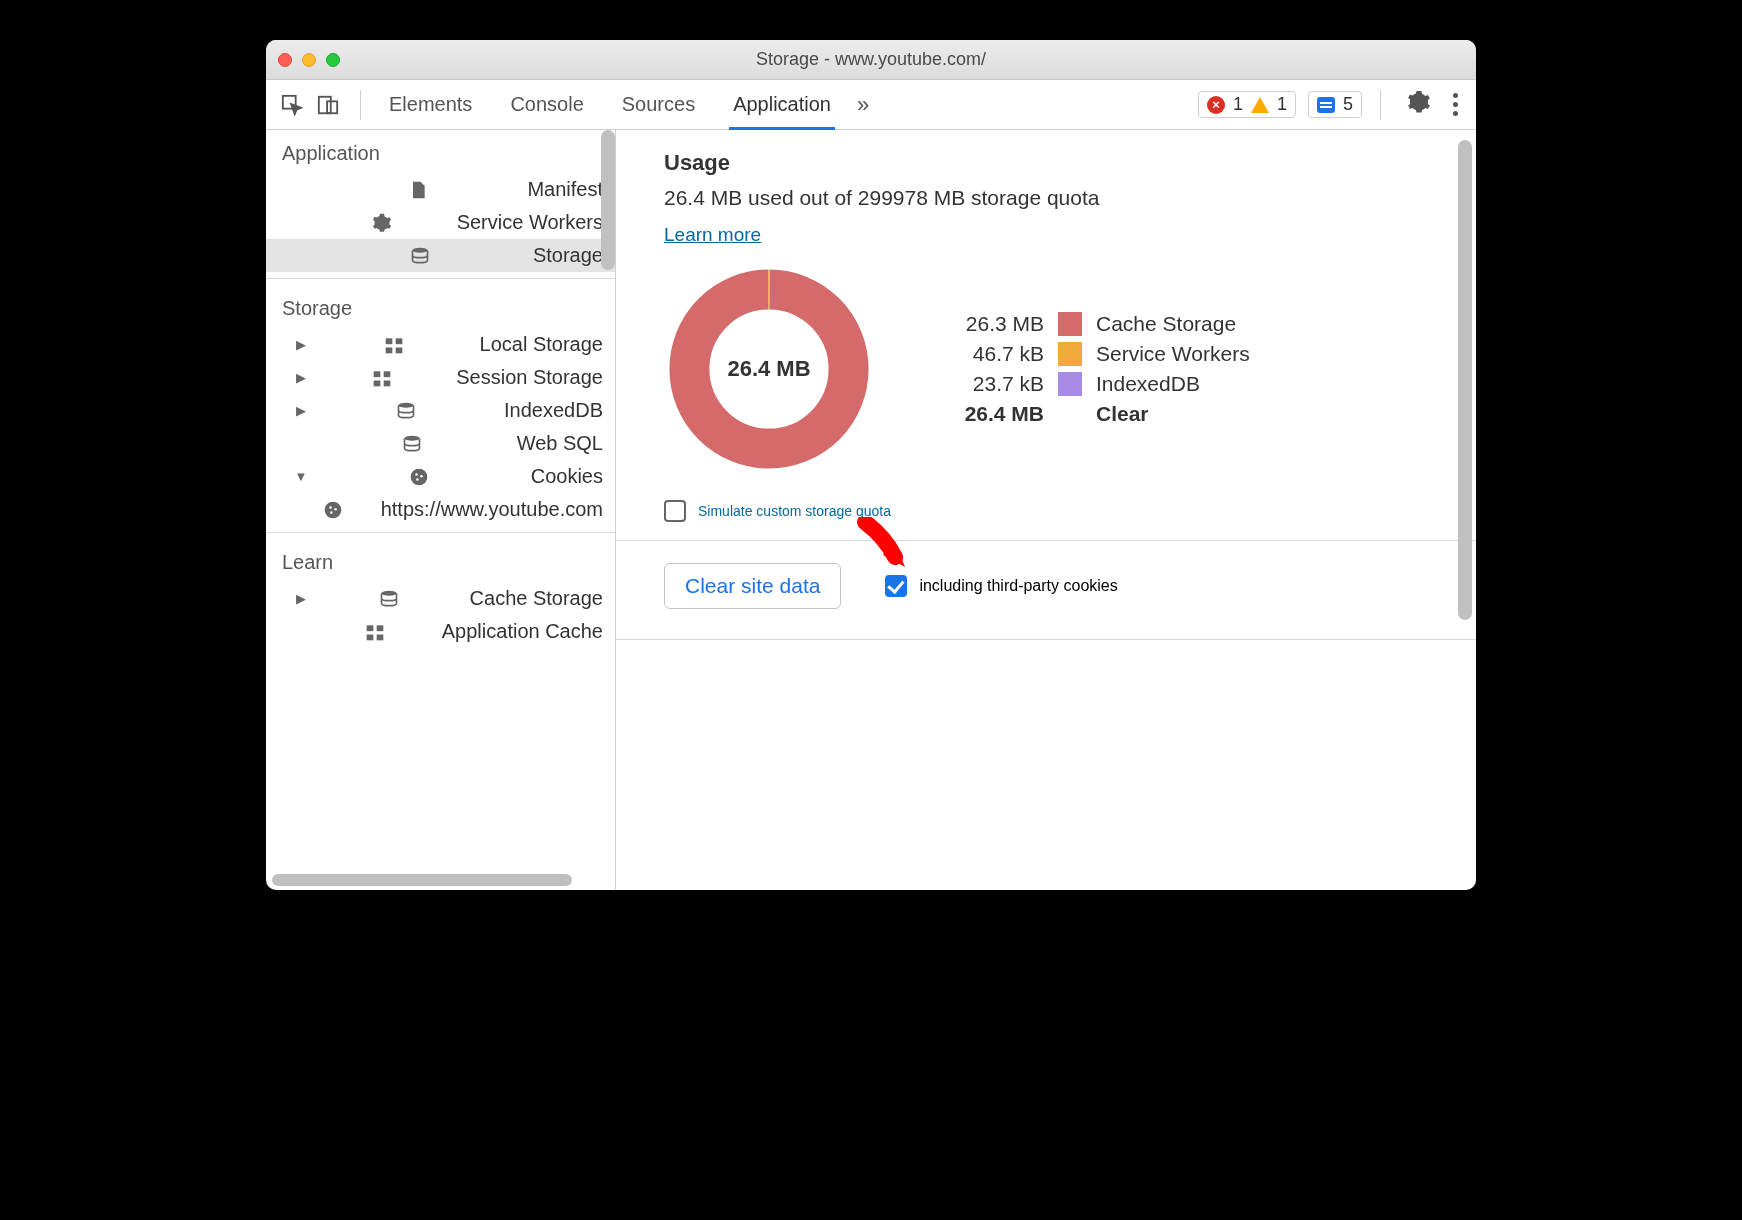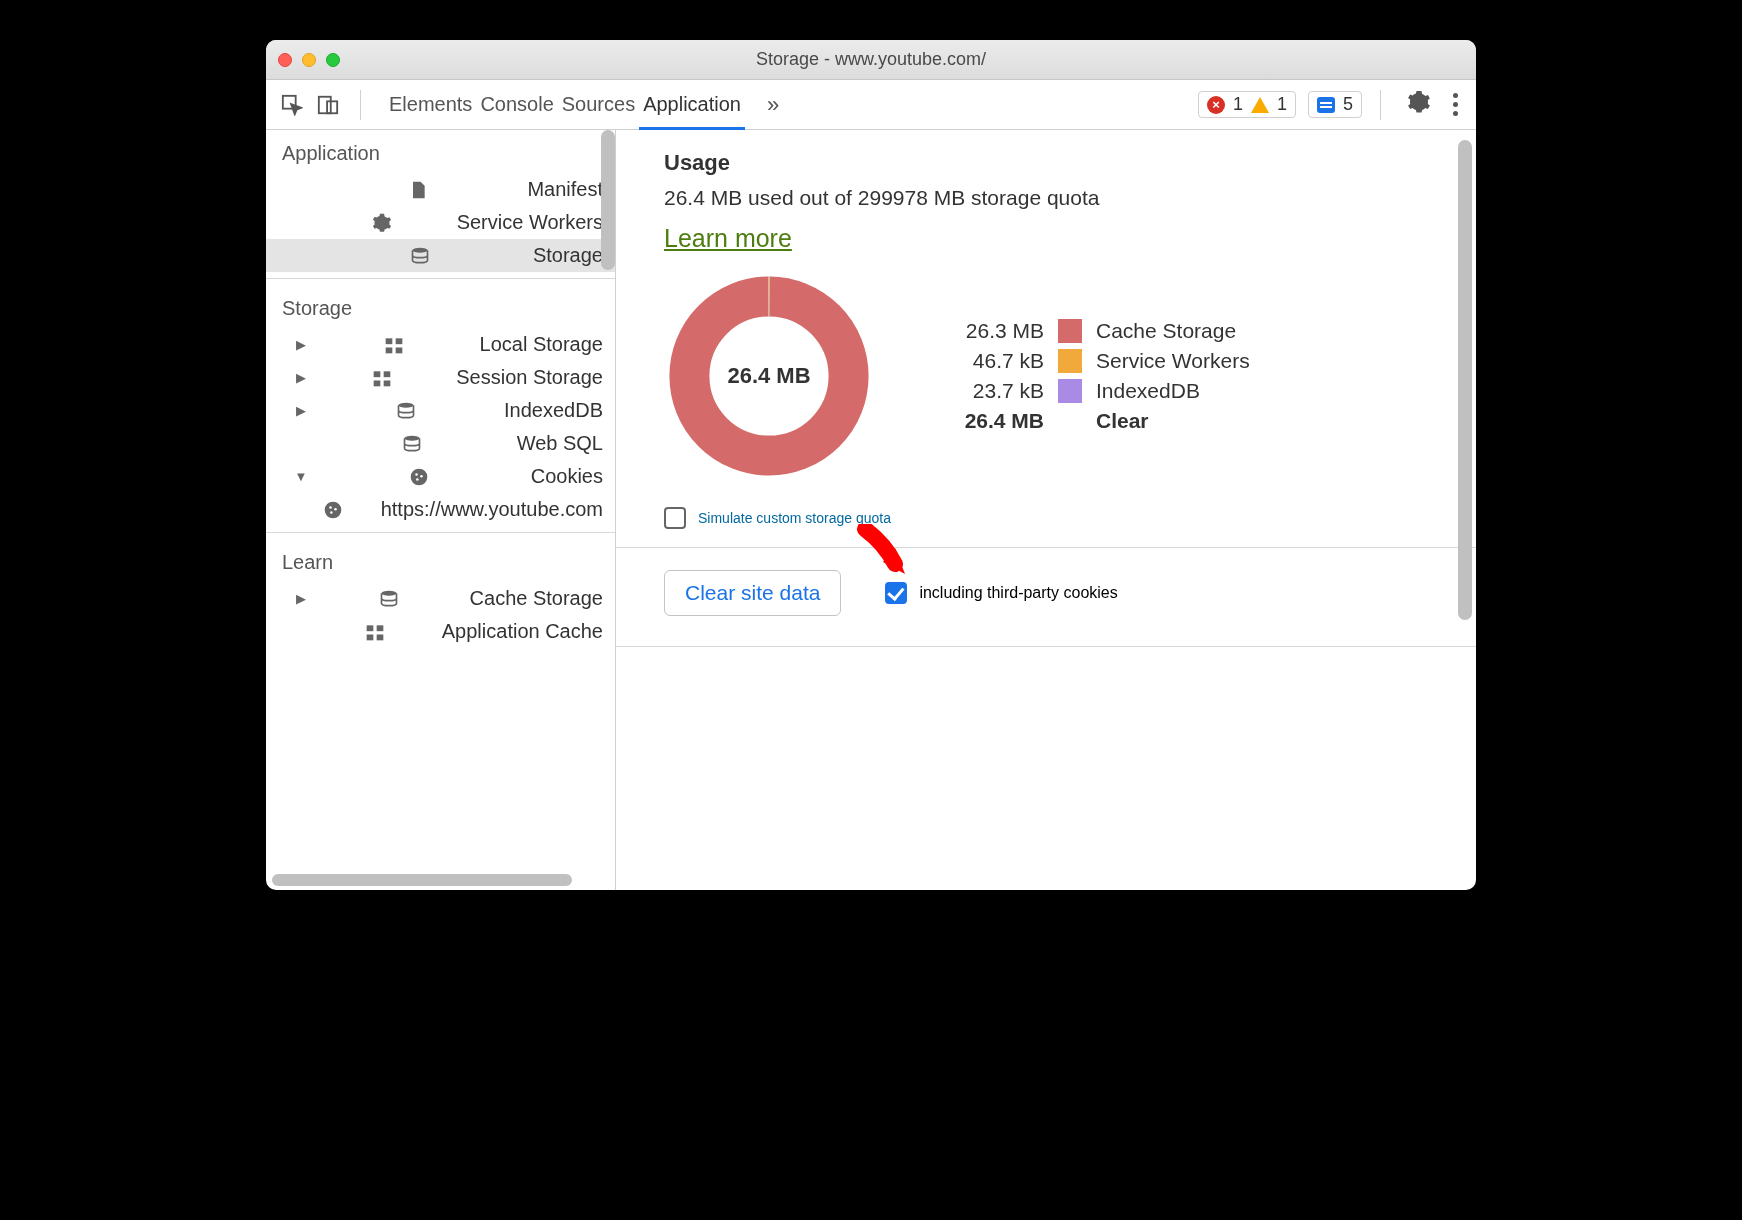--- a/index.html
+++ b/index.html
@@ -42,21 +42,21 @@
   .toolbar {
     height: 50px;
     border-bottom: 1px solid #d0d0d0;
     display: flex; align-items: center;
     padding: 0 12px;
     font-size: 20px; color:#555;
     gap: 8px;
   }
   .toolbar .iconbtn { width:28px; height:28px; display:flex; align-items:center; justify-content:center; }
   .vsep { width:1px; height:30px; background:#d0d0d0; margin: 0 10px; }
-  .tabs { display:flex; margin-left:6px; }
+  .tabs { display:flex; gap:30px; margin-left:6px; }
   .tab { color:#555; padding: 13px 4px 11px; cursor:pointer; white-space:nowrap; }
   .tab.active { color:#333; border-bottom: 3px solid #1a73e8; }
   .chev { color:#555; font-size:22px; margin-left:14px; }
   .spacer { flex:1; }
   .counters { display:flex; align-items:center; gap:12px; }
   .counter-box { border:1px solid #d0d0d0; border-radius:4px; padding:2px 8px; display:flex; align-items:center; gap:8px; font-size:18px; color:#333;}
   .err-ico { width:18px; height:18px; border-radius:50%; background:#d93025; color:#fff; display:flex; align-items:center; justify-content:center; font-size:13px; font-weight:bold;}
   .warn-ico { width:0; height:0; border-left:9px solid transparent; border-right:9px solid transparent; border-bottom:16px solid #f9ab00; position:relative;}
   .msg-ico { width:18px; height:16px; background:#1a73e8; border-radius:3px; position:relative;}
   .msg-ico::after{content:"";position:absolute;left:3px;top:5px;width:12px;height:2px;background:#fff;box-shadow:0 4px 0 #fff;}
@@ -75,21 +75,21 @@
   .sb-item .tree { width:14px; color:#666; font-size:13px; display:inline-flex; justify-content:center;}
   .sb-item.nochild .tree { color:transparent; }
   .hr { height:1px; background:#d8d8d8; margin:6px 0;}
   .ico { width:22px; height:22px; display:flex; align-items:center; justify-content:center; fill:#666; color:#666;}
 
   .main { flex:1; position:relative; overflow:hidden; }
   .main-scroll { position:absolute; right:4px; top:10px; width:14px; height:480px; background:#c0c0c0; border-radius:7px;}
   .section { padding: 20px 48px 18px; }
   .section h3 { font-size:22px; font-weight:600; color:#333; margin-bottom:10px;}
   .usage-text { font-size:21px; color:#333; margin-bottom:14px;}
-  .learn { color:#4d7c0f; font-size:25px; text-decoration:underline; }
+  .learn { color:#0369a1; font-size:19px; text-decoration:underline; }
   .chart-row { display:flex; align-items:center; gap:70px; margin-top:18px;}
   .donut { width:210px; height:210px; position:relative;}
   .donut-center { position:absolute; inset:0; display:flex; align-items:center; justify-content:center; font-size:22px; font-weight:700; color:#333;}
   .legend { font-size:21px; color:#333;}
   .legend-row { display:flex; align-items:center; gap:14px; margin:6px 0;}
   .legend-val { width:100px; text-align:right;}
   .swatch { width:24px; height:24px;}
   .legend-row.total .legend-val, .legend-row.total .legend-lbl { font-weight:700;}
   .legend-row.total .swatch { visibility:hidden;}
   .checkbox-row { display:flex; align-items:center; gap:12px; font-size:14px; color:#0369a1; margin-top:26px;}

